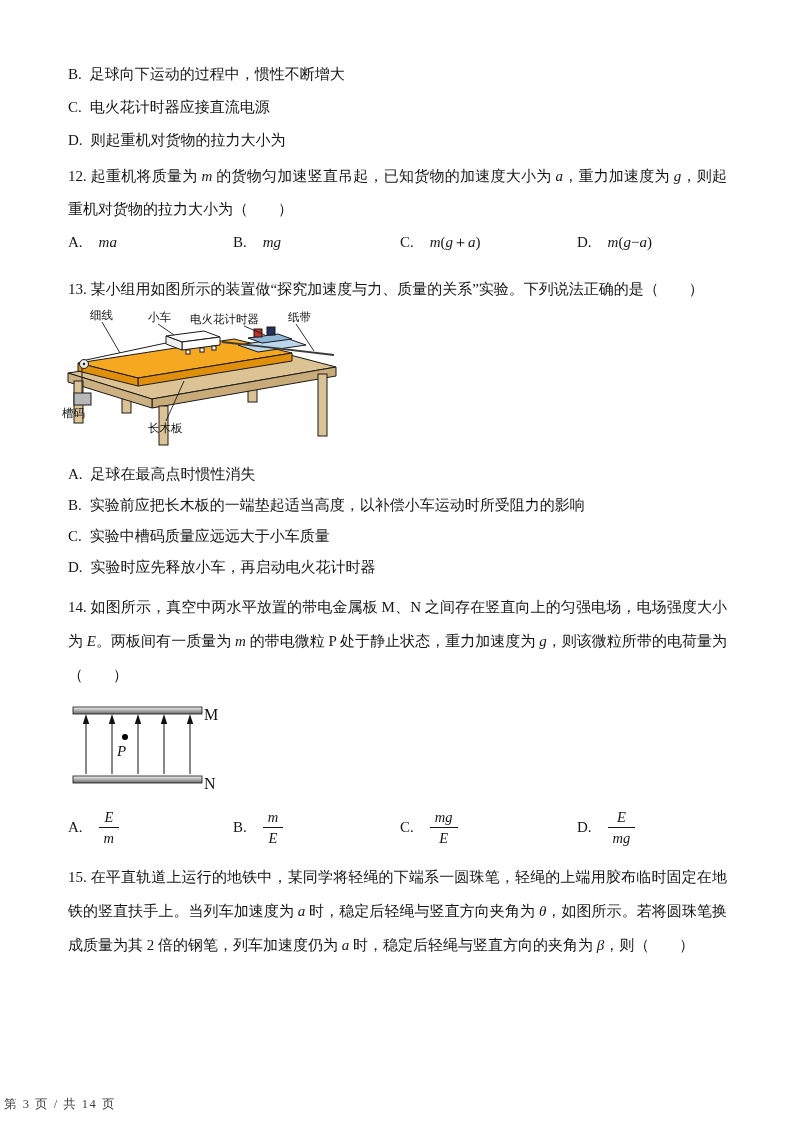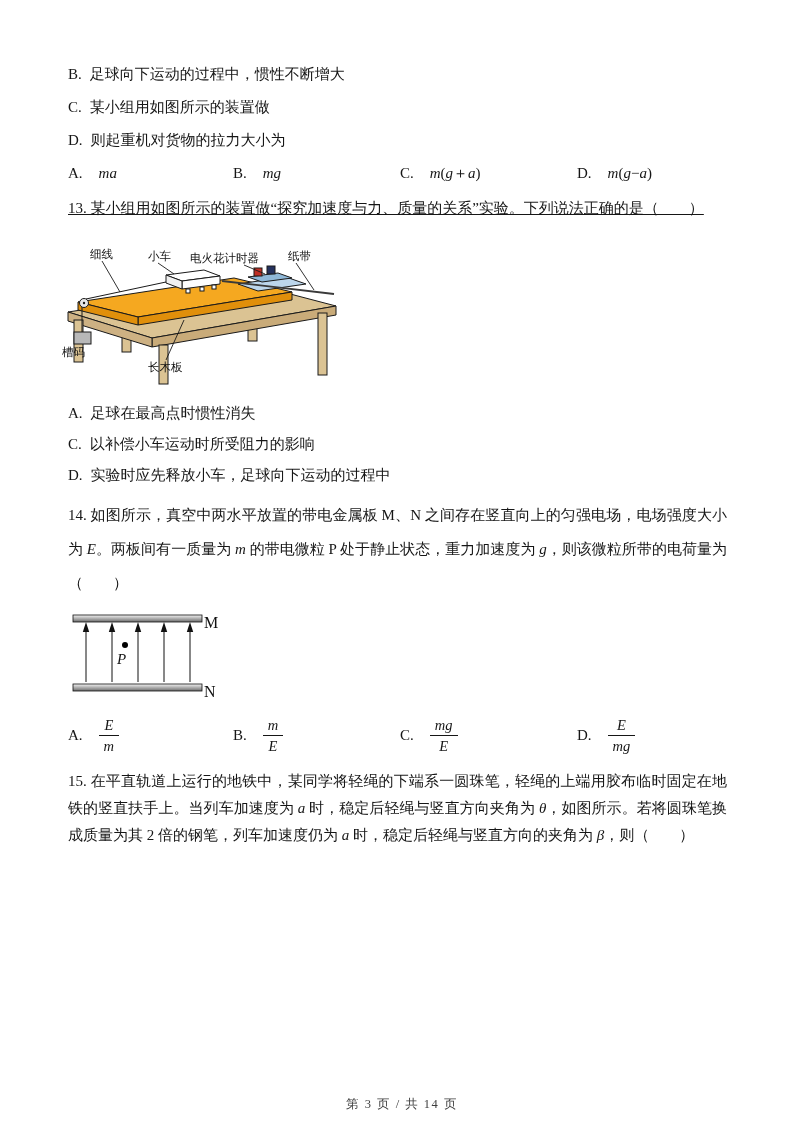--- a/index.html
+++ b/index.html
@@ -11,44 +11,45 @@
   .opt-label{margin-right:8px;}
   .opt-row{display:grid;grid-template-columns:165px 167px 177px 1fr;font-size:15px;line-height:33px;align-items:center;}
   .opt-cell{display:flex;align-items:center;gap:8px;}
   .mvar{font-style:italic;font-family:"Liberation Serif","DejaVu Serif",serif;}
   .formula{font-family:"Liberation Serif","DejaVu Serif",serif;text-align:right;}
   .frac{display:inline-block;text-align:center;font-size:14.5px;line-height:1.25;vertical-align:middle;}
   .frac .num{display:block;border-bottom:1px solid #161616;padding:0 5px 1px;}
   .frac .den{display:block;padding:1px 5px 0;}
   .frac .num,.frac .den{font-style:italic;}
   .figure{margin:0;}
-  .fig13{margin:21px 0 8px -6px;}
+  .fig13{margin:1px 0 8px -6px;}
   .fig14{margin:7px 0 0 2px;}
   .q13-opts .opt-line{line-height:31px;}
   .q14-stem{line-height:34px;margin-top:7px;}
-  .q15-stem{line-height:27px;margin-top:13px;}
+  .q15-stem{line-height:34px;margin-top:13px;}
   .q12-stem{margin-top:3px;}
-  .q13-stem{margin-top:2px;text-decoration:underline;}
+  .q13-stem{margin-top:14px;}
   .frac-row{margin-top:9px;}
-  .footer{position:absolute;left:11px;right:0;bottom:9px;text-align:center;
+  .footer{position:absolute;left:4px;right:0;bottom:9px;text-align:left;
           font-size:12.5px;color:#3d3d3d;letter-spacing:1.5px;}
   svg text{font-family:"Liberation Serif","DejaVu Serif",serif;}
 </style>
 </head>
 <body>
 
 <div class="page">
   <div class="content">
 
     <section>
       <p class="opt-line"><span class="opt-label">B.</span><span>足球向下运动的过程中，惯性不断增大</span></p>
-      <p class="opt-line"><span class="opt-label">C.</span><span>某小组用如图所示的装置做</span></p>
+      <p class="opt-line"><span class="opt-label">C.</span><span>电火花计时器应接直流电源</span></p>
       <p class="opt-line"><span class="opt-label">D.</span><span>则起重机对货物的拉力大小为</span></p>
     </section>
 
+    <p class="stem q12-stem">12. 起重机将质量为 <i class="mvar">m</i> 的货物匀加速竖直吊起，已知货物的加速度大小为 <i class="mvar">a</i>，重力加速度为 <i class="mvar">g</i>，则起重机对货物的拉力大小为（　　）</p>
     <div class="opt-row">
       <span class="opt-cell">
           <span class="opt-label">A.</span>
           <span class="formula"><i class="mvar">ma</i></span>
         </span>
       <span class="opt-cell">
           <span class="opt-label">B.</span>
           <span class="formula"><i class="mvar">mg</i></span>
         </span>
       <span class="opt-cell">
@@ -112,22 +113,23 @@
         <text x="86" y="14" font-size="11.5" fill="#111">小车</text>
         <text x="128" y="16" font-size="11.5" fill="#111">电火花计时器</text>
         <text x="226" y="14" font-size="11.5" fill="#111">纸带</text>
         <text x="0" y="110" font-size="11.5" fill="#111">槽码</text>
         <text x="86" y="125" font-size="11.5" fill="#111">长木板</text>
       </svg>
     </div>
 
     <section class="q13-opts">
       <p class="opt-line"><span class="opt-label">A.</span><span>足球在最高点时惯性消失</span></p>
-      <p class="opt-line"><span class="opt-label">C.</span><span>以补偿小车运动时所受阻力的影响</span></p>
-      <p class="opt-line"><span class="opt-label">D.</span><span>实验时应先释放小车，足球向下运动的过程中</span></p>
+      <p class="opt-line"><span class="opt-label">B.</span><span>实验前应把长木板的一端垫起适当高度，以补偿小车运动时所受阻力的影响</span></p>
+      <p class="opt-line"><span class="opt-label">C.</span><span>实验中槽码质量应远远大于小车质量</span></p>
+      <p class="opt-line"><span class="opt-label">D.</span><span>实验时应先释放小车，再启动电火花计时器</span></p>
     </section>
 
     <p class="stem q14-stem">14. 如图所示，真空中两水平放置的带电金属板 M、N 之间存在竖直向上的匀强电场，电场强度大小为 <i class="mvar">E</i>。两板间有一质量为 <i class="mvar">m</i> 的带电微粒 P 处于静止状态，重力加速度为 <i class="mvar">g</i>，则该微粒所带的电荷量为（　　）</p>
 
     <div class="figure fig14">
       <svg width="152" height="96" viewBox="0 0 152 96">
         <defs>
           <linearGradient id="plateGrad" x1="0" y1="0" x2="0" y2="1">
             <stop offset="0" stop-color="#f4f4f4"></stop>
             <stop offset="0.45" stop-color="#b5b5b5"></stop>

